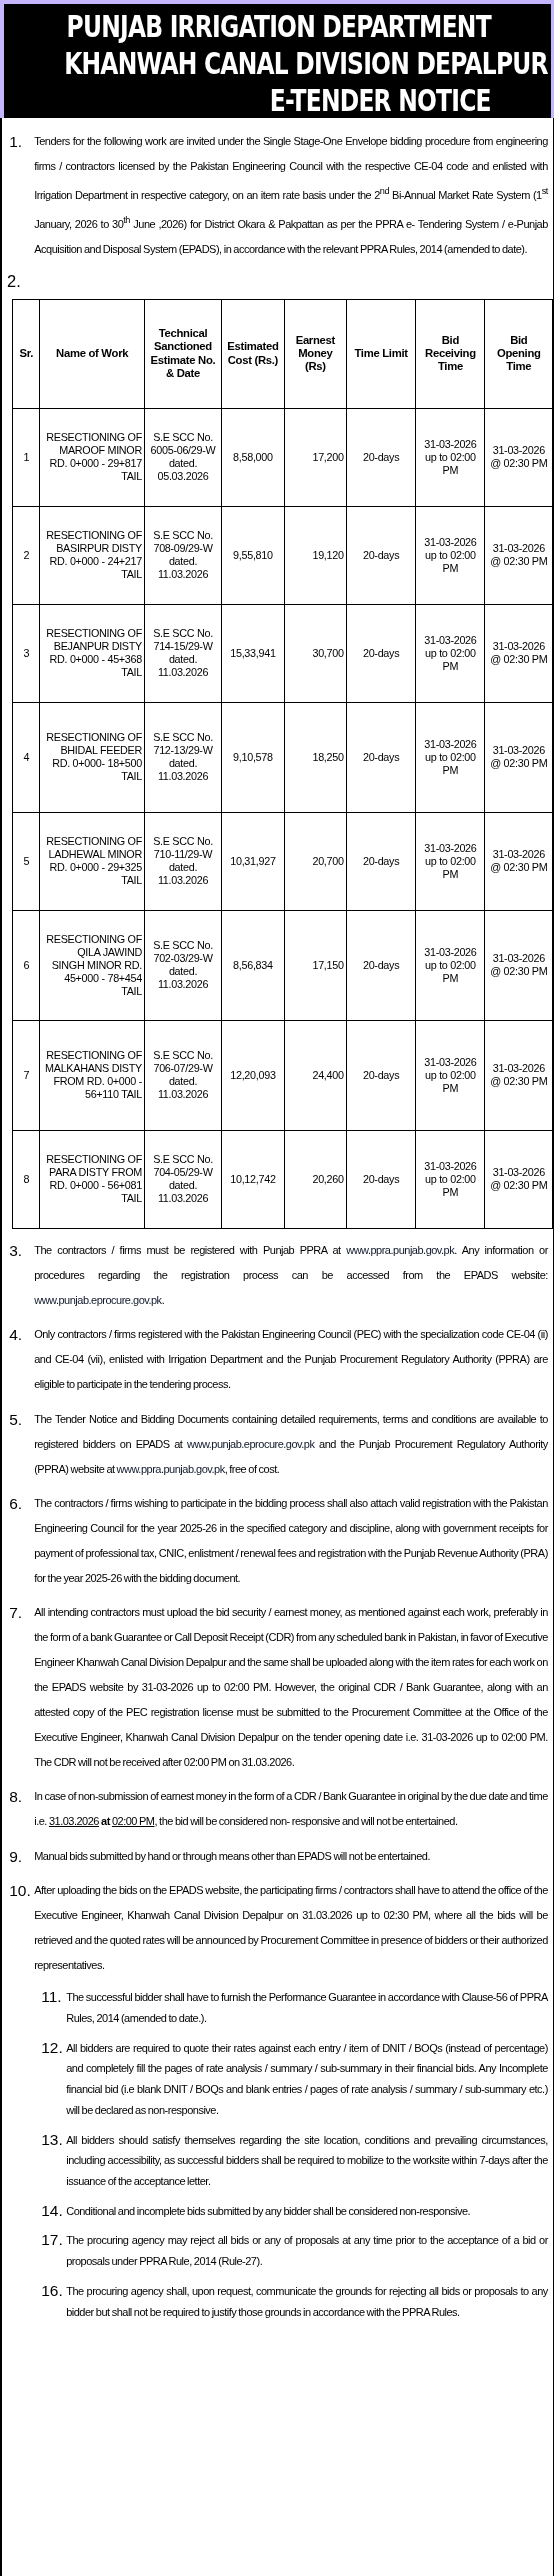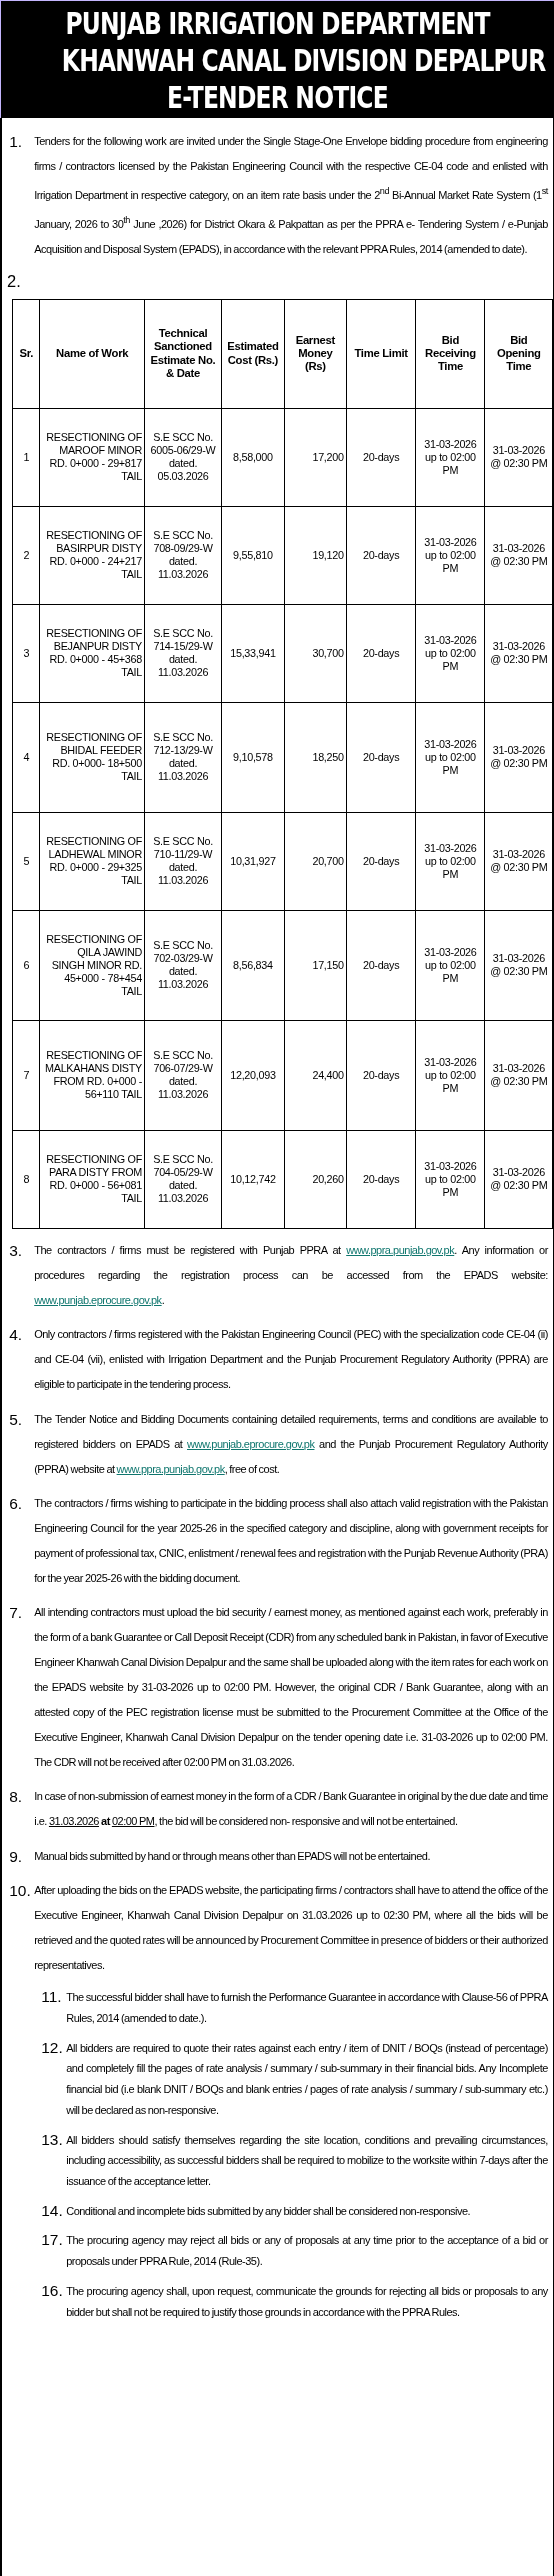--- a/index.html
+++ b/index.html
@@ -7,22 +7,22 @@
   body {
     width: 555px;
     height: 2748px;
     font-family: "Liberation Sans", sans-serif;
     color: #000;
     position: relative;
     overflow: hidden;
   }
   .header {
     position: absolute; left: 0; top: 0; width: 555px; height: 130px;
-    background: #000; color: #fff; text-align: center;
-    border: 1px solid #c4b5fd;
+    background: #000; color: #fff; text-align: right;
+    border: 4px solid #c4b5fd;
   }
   .header .line {
     font-family: "DejaVu Sans", sans-serif;
     font-weight: bold;
     font-size: 30px;
     letter-spacing: -1px;
     transform: scaleX(0.78);
     white-space: nowrap;
     line-height: 37px;
   }
@@ -52,22 +52,21 @@
     letter-spacing: -0.5px;
     word-spacing: -0.5px;
     text-align: justify;
   }
   .ls-wide .txt { line-height: 25px; }
   .ls-med .txt { line-height: 20.6px; }
   .ls-wide .num { line-height: 25px; }
   .ls-med .num { line-height: 20.6px; margin-left: 32px; }
 
   a.link {
-    color: #0f766e;
-    text-decoration: underline;
+    color: #0f172a;
     text-decoration-thickness: 1px;
   }
   .bold-u { font-weight: normal; text-decoration: underline; }
 
   table.works {
     width: 541px;
     border-collapse: collapse;
     margin: 7.2px 0 9.3px 3.1px;
     font-family: "Liberation Sans", sans-serif;
     font-size: 10.8px;
@@ -275,21 +274,21 @@
     <span class="txt">All bidders should satisfy themselves regarding the site location, conditions and prevailing circumstances, including accessibility, as successful bidders shall be required to mobilize to the worksite within 7-days after the issuance of the acceptance letter.</span>
   </div>
 
   <div class="item ls-med">
     <span class="num">14.</span>
     <span class="txt">Conditional and incomplete bids submitted by any bidder shall be considered non-responsive.</span>
   </div>
 
   <div class="item ls-med">
     <span class="num">17.</span>
-    <span class="txt">The procuring agency may reject all bids or any of proposals at any time prior to the acceptance of a bid or proposals under PPRA Rule, 2014 (Rule-35).</span>
+    <span class="txt">The procuring agency may reject all bids or any of proposals at any time prior to the acceptance of a bid or proposals under PPRA Rule, 2014 (Rule-27).</span>
   </div>
 
   <div class="item ls-med">
     <span class="num">16.</span>
     <span class="txt">The procuring agency shall, upon request, communicate the grounds for rejecting all bids or proposals to any bidder but shall not be required to justify those grounds in accordance with the PPRA Rules.</span>
   </div>
 
 </div>
 
 

